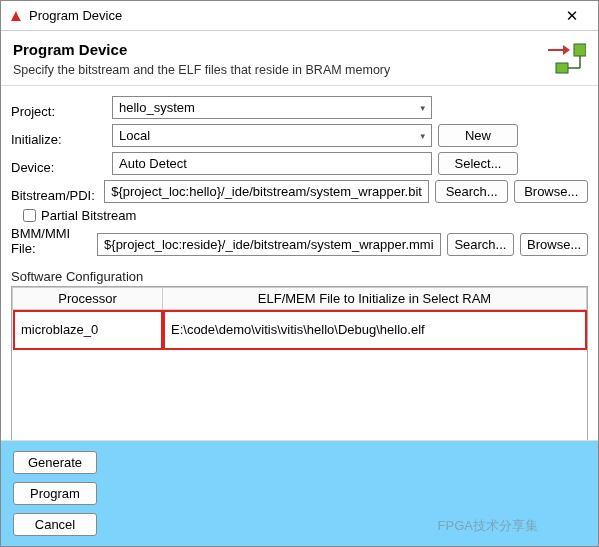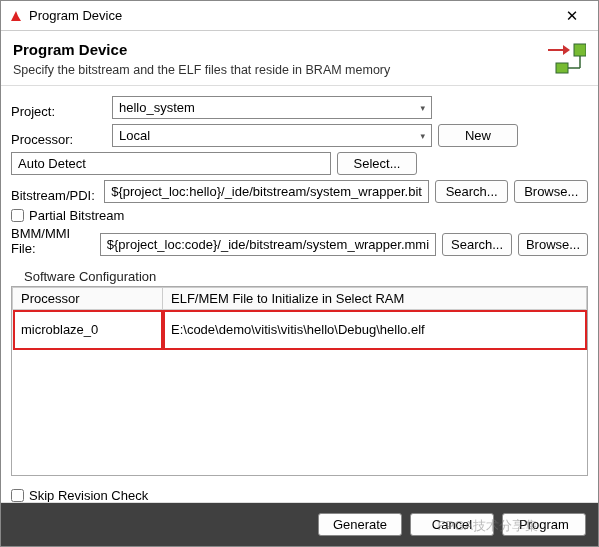--- a/index.html
+++ b/index.html
@@ -11,31 +11,31 @@
     .header { padding: 10px 12px 8px 12px; position: relative; border-bottom: 1px solid #ddd; }
     .header h1 { font-size: 15px; font-weight: 600; margin-bottom: 5px; }
     .header p { font-size: 12.5px; color: #333; }
     .header-icon { position: absolute; right: 12px; top: 10px; }
     .form { padding: 10px 10px 4px 10px; }
     .row { display: flex; align-items: flex-end; margin-bottom: 5px; gap: 6px; }
     .label { width: 95px; font-size: 13px; }
     .input-cell { flex: 1; border: 1px solid #888; padding: 8px 6px; font-size: 13px; background: #fff; position: relative; height: 23px; display: flex; align-items: center; }
     .combo .dropdown-arrow { position: absolute; right: 6px; font-size: 9px; color: #555; }
     .btn { border: 1px solid #888; background: #fdfdfd; font-size: 13px; padding: 3px 0; width: 80px; text-align: center; border-radius: 3px; cursor: pointer; height: 23px; display: inline-flex; align-items: center; justify-content: center; }
-    .checkbox-row { display: flex; align-items: center; margin: 3px 0 3px 0; font-size: 13px; }
+    .checkbox-row { display: flex; align-items: center; margin: 3px 0 3px 12px; font-size: 13px; }
     .checkbox-row input { margin-right: 5px; }
-    .section-label { font-size: 13px; padding: 4px 10px 2px 23px; color: #222; }
+    .section-label { font-size: 13px; padding: 4px 10px 2px 10px; color: #222; }
     .table-wrap { margin: 0 10px; border: 1px solid #aaa; height: 190px; overflow: auto; }
     table { border-collapse: collapse; width: 100%; font-size: 13px; }
-    th { text-align: left; font-weight: 400; padding: 3px 8px; border: 1px solid #ccc; background: #fafafa; }
+    th { text-align: center; font-weight: 400; padding: 3px 8px; border: 1px solid #ccc; background: #fafafa; }
     td { padding: 12px 8px; border: 1px solid #eee; }
     .highlight-row td { outline: 2px solid #d22; outline-offset: -2px; }
     .skip-row { padding: 12px 10px; display: flex; font-size: 13px; }
     .skip-row input { margin-right: 5px; }
-    .footer { position: absolute; bottom: 0; left: 0; right: 0; padding: 10px 12px; background: #404040; border-top: 1px solid #ddd; display: flex; justify-content: flex-end; gap: 8px; }
+    .footer { position: absolute; bottom: 0; left: 0; right: 0; padding: 10px 12px; background: #7dd3fc; border-top: 1px solid #ddd; display: flex; justify-content: flex-end; gap: 8px; flex-direction: column; }
     .footer .btn { width: 84px; }
     .watermark { position: absolute; right: 60px; bottom: 11px; font-size: 13px; color: rgba(120,120,120,.5); pointer-events: none; padding-left: 24px; }
   </style>
 </head>
 <body>
 
 <div class="titlebar">
   <span class="logo">
     <svg width="14" height="14" viewBox="0 0 14 14">
         <path d="M2 12 L7 2 L9 7 L12 12 Z" fill="#d22"></path>
@@ -62,49 +62,50 @@
 
 <div class="form">
   <div class="row">
     <div class="label">Project:</div>
     <div class="input-cell combo" style="max-width:320px;">
       <span>hello_system</span>
       <span class="dropdown-arrow">▾</span>
     </div>
   </div>
   <div class="row">
-    <div class="label">Processor:</div>
+    <div class="label">Initialize:</div>
     <div class="input-cell combo" style="max-width:320px;">
       <span>Local</span>
       <span class="dropdown-arrow">▾</span>
     </div>
     <button class="btn">New</button>
   </div>
   <div class="row">
+    <div class="label">Device:</div>
     <div class="input-cell" style="max-width:320px;">
       <span>Auto Detect</span>
     </div>
     <button class="btn">Select...</button>
   </div>
   <div class="row">
     <div class="label">Bitstream/PDI:</div>
     <div class="input-cell">
       <span>${project_loc:hello}/_ide/bitstream/system_wrapper.bit</span>
     </div>
     <button class="btn">Search...</button>
     <button class="btn">Browse...</button>
   </div>
   <div class="checkbox-row">
     <input type="checkbox" style="">
     <span>Partial Bitstream</span>
   </div>
   <div class="row">
     <div class="label">BMM/MMI File:</div>
     <div class="input-cell">
-      <span>${project_loc:code}/_ide/bitstream/system_wrapper.mmi</span>
+      <span>${project_loc:reside}/_ide/bitstream/system_wrapper.mmi</span>
     </div>
     <button class="btn">Search...</button>
     <button class="btn">Browse...</button>
   </div>
 </div>
 
 <div class="section-label">Software Configuration</div>
 <div class="table-wrap">
   <table>
     <thead>
@@ -122,17 +123,17 @@
   </table>
 </div>
 
 <div class="skip-row">
   <input type="checkbox" style="">
   <span>Skip Revision Check</span>
 </div>
 
 <div class="footer">
   <button class="btn">Generate</button>
+  <button class="btn">Program</button>
   <button class="btn">Cancel</button>
-  <button class="btn">Program</button>
 </div>
 
 <div class="watermark">FPGA技术分享集</div>
 
 </body></html>

